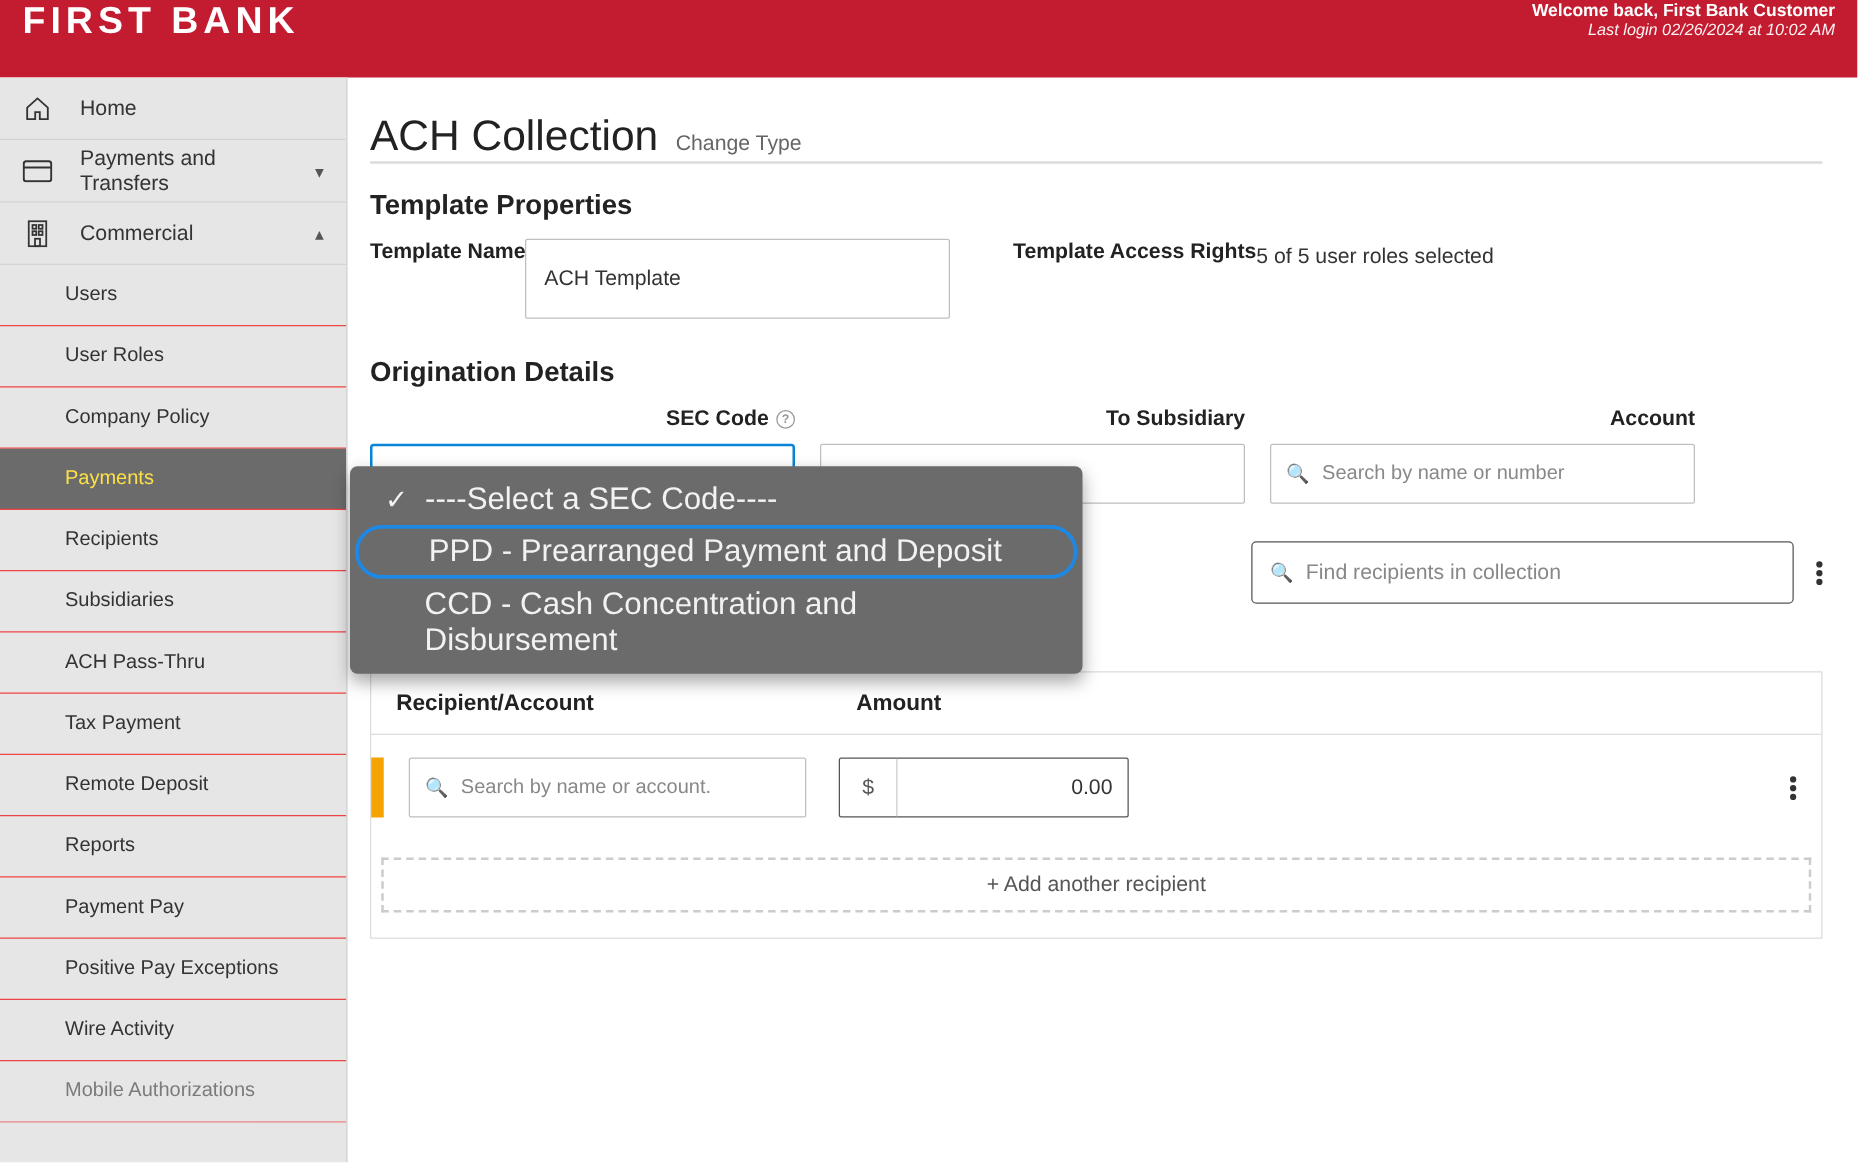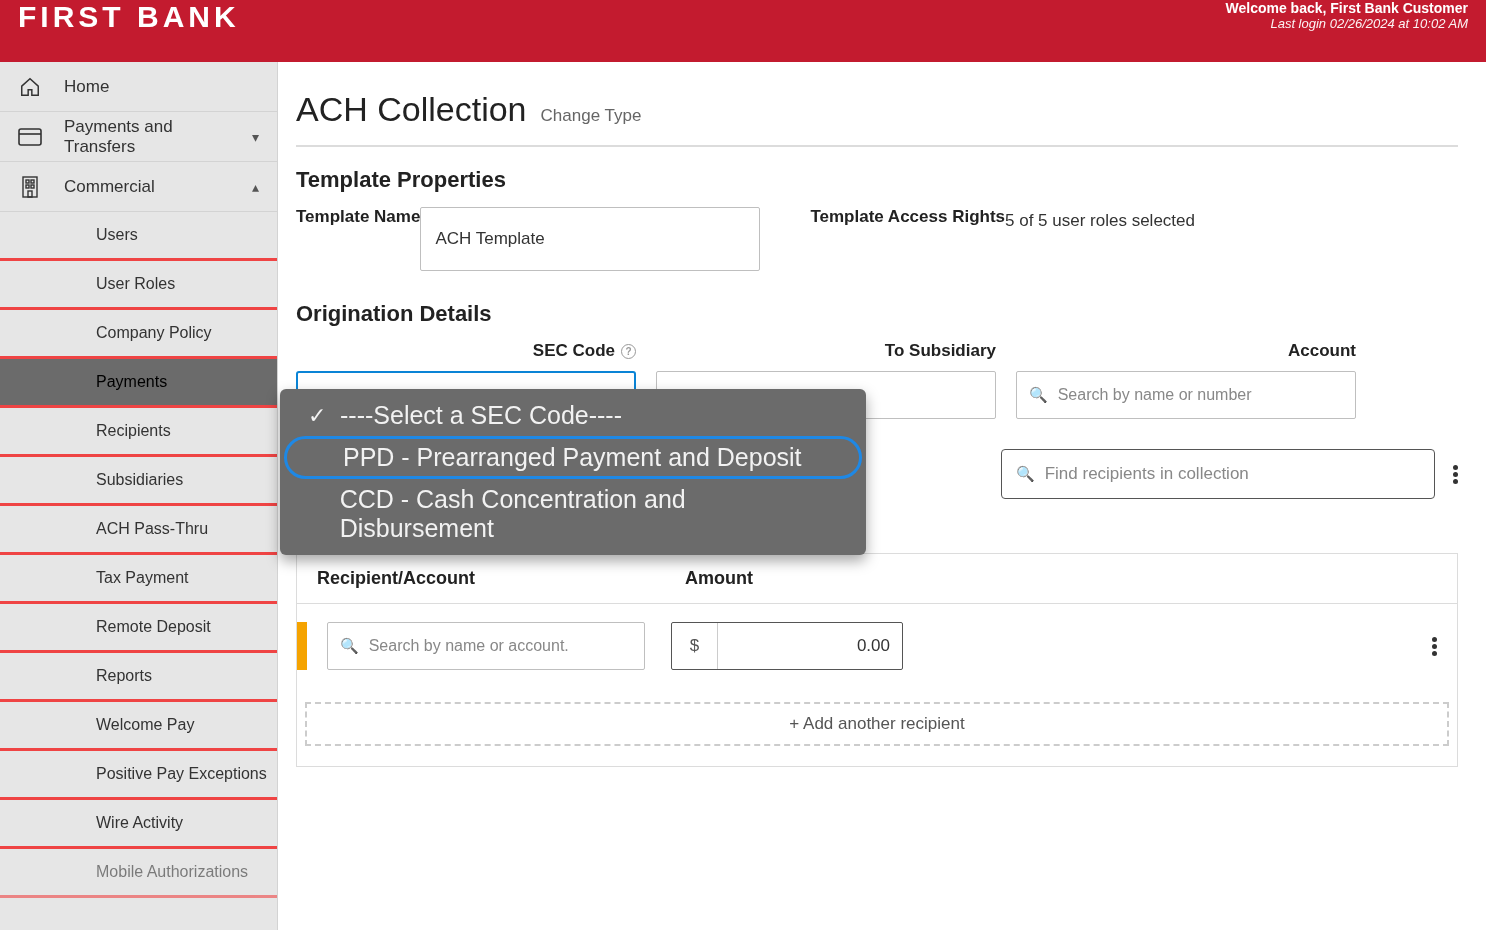--- a/index.html
+++ b/index.html
@@ -10,25 +10,25 @@
   .welcome { text-align: right; color: #fff; font-size: 14px; }
   .welcome .line1 { font-weight: 600; margin-left: 36px; }
   .welcome .line2 { font-style: italic; font-size: 13px; opacity: 0.95; }
   
   .body-wrap { display: flex; height: calc(930px - 62px); }
   
   .sidebar { width: 278px; background: #e6e6e6; border-right: 1px solid #d3d3d3; overflow-y: auto; }
   .nav-item { display: flex; align-items: center; height: 50px; padding: 0 18px; border-bottom: 1px solid #d3d3d3; cursor: pointer; font-size: 17px; color: #333; gap: 22px; }
   .nav-item .chev { margin-left: auto; font-size: 14px; color: #555; }
   .nav-item .icon { width: 24px; display: flex; justify-content: center; }
-  .nav-sub { padding-left: 96px; height: 49px; display: flex; align-items: center; border-bottom: 3px solid #ef4444; cursor: pointer; font-size: 16px; color: #333; }
-  .nav-sub.active { background: #6b6b6b; color: #000000; }
+  .nav-sub { padding-left: 52px; height: 49px; display: flex; align-items: center; border-bottom: 1px solid #ef4444; cursor: pointer; font-size: 16px; color: #333; }
+  .nav-sub.active { background: #6b6b6b; color: #fde047; }
   
   .main { flex: 1; padding: 28px 28px 0 18px; overflow: visible; position: relative; }
-  .page-title-row { display: flex; align-items: baseline; gap: 14px; padding-bottom: 16px; border-bottom: 2px solid #dcdcdc; margin-bottom: 20px; }
+  .page-title-row { display: flex; align-items: baseline; gap: 14px; border-bottom: 2px solid #dcdcdc; margin-bottom: 20px; }
   .page-title { font-size: 34px; font-weight: 400; color: #222; }
   .change-type { font-size: 17px; color: #666; cursor: pointer; }
   
   .section-title { font-size: 22px; font-weight: 600; color: #222; margin-bottom: 14px; }
   
   .prop-row { display: flex; gap: 50px; margin-bottom: 30px; }
   .prop-col { display: flex; flex-direction: row; }
   .field-label { font-size: 17px; font-weight: 700; color: #222; margin-bottom: 10px; }
   .text-input { width: 340px; height: 64px; border: 1px solid #bfbfbf; border-radius: 2px; font-size: 17px; padding: 0 14px; color: #333; background: #fff; }
   .access-text { font-size: 17px; color: #333; margin-top: 4px; }
@@ -116,21 +116,21 @@
     <div class="nav-sub">Users</div>
     <div class="nav-sub">User Roles</div>
     <div class="nav-sub">Company Policy</div>
     <div class="nav-sub active">Payments</div>
     <div class="nav-sub">Recipients</div>
     <div class="nav-sub">Subsidiaries</div>
     <div class="nav-sub">ACH Pass-Thru</div>
     <div class="nav-sub">Tax Payment</div>
     <div class="nav-sub">Remote Deposit</div>
     <div class="nav-sub">Reports</div>
-    <div class="nav-sub">Welcome Pay</div>
+    <div class="nav-sub">Payment Pay</div>
     <div class="nav-sub">Positive Pay Exceptions</div>
     <div class="nav-sub">Wire Activity</div>
     <div class="nav-sub" style="opacity:0.6;">Mobile Authorizations</div>
   </nav>
 
   <main class="main">
     <div class="page-title-row">
       <h1 class="page-title">ACH Collection</h1>
       <span class="change-type">Change Type</span>
     </div>

